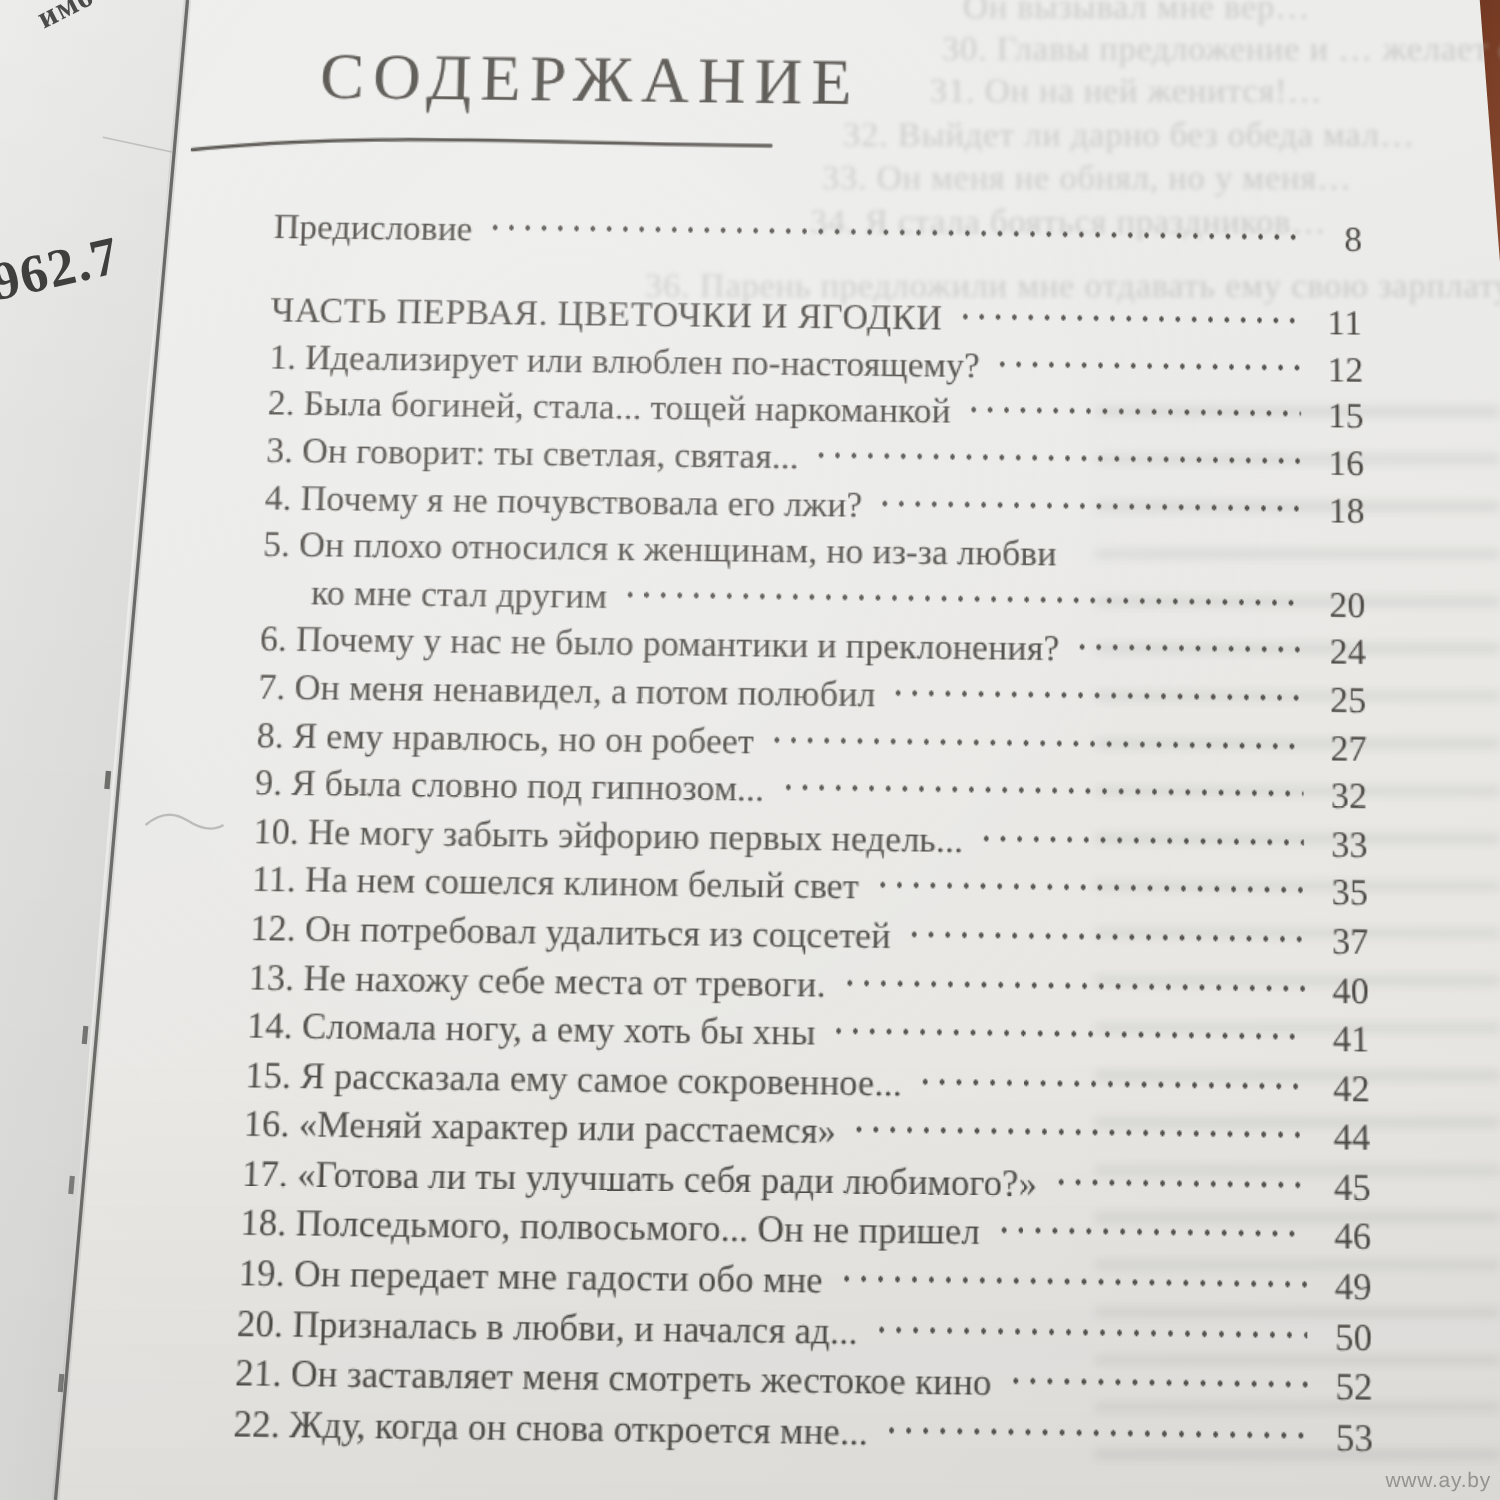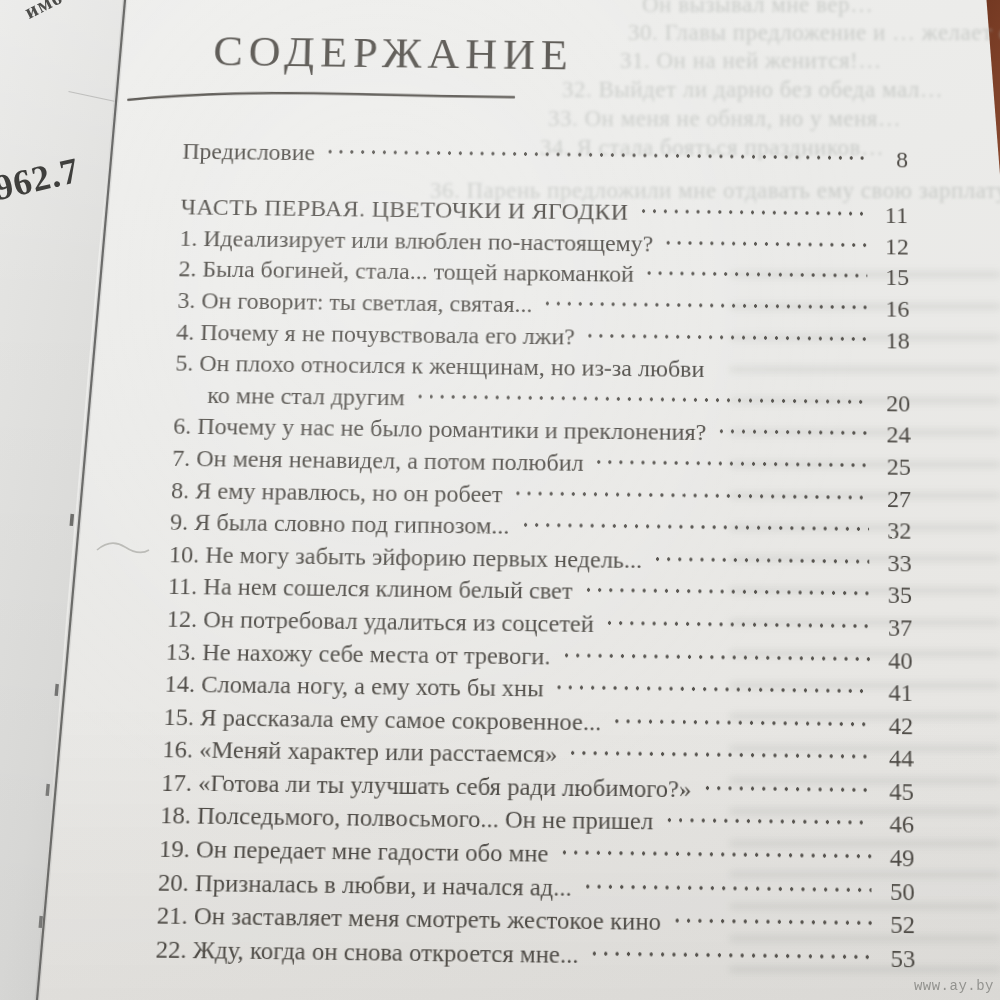--- a/index.html
+++ b/index.html
@@ -95,21 +95,21 @@
 
   
   .vignette{
     position:absolute;inset:0;pointer-events:none;
     background:
       radial-gradient(ellipse at 38% 28%,rgba(255,255,255,.16),rgba(255,255,255,0) 55%),
       linear-gradient(to bottom,rgba(0,0,0,0) 70%,rgba(80,70,60,.05) 100%);
   }
   .watermark{
     position:absolute;right:6px;bottom:6px;
-    font-family:Liberation Mono, monospace;
+    font-family:Liberation Sans, sans-serif;
     font-size:14px;color:#93938f;letter-spacing:.5px;margin-top:48px;
   }
 </style>
 </head>
 <body>
 
 <div class="photo">
 
   <div class="page">
 

